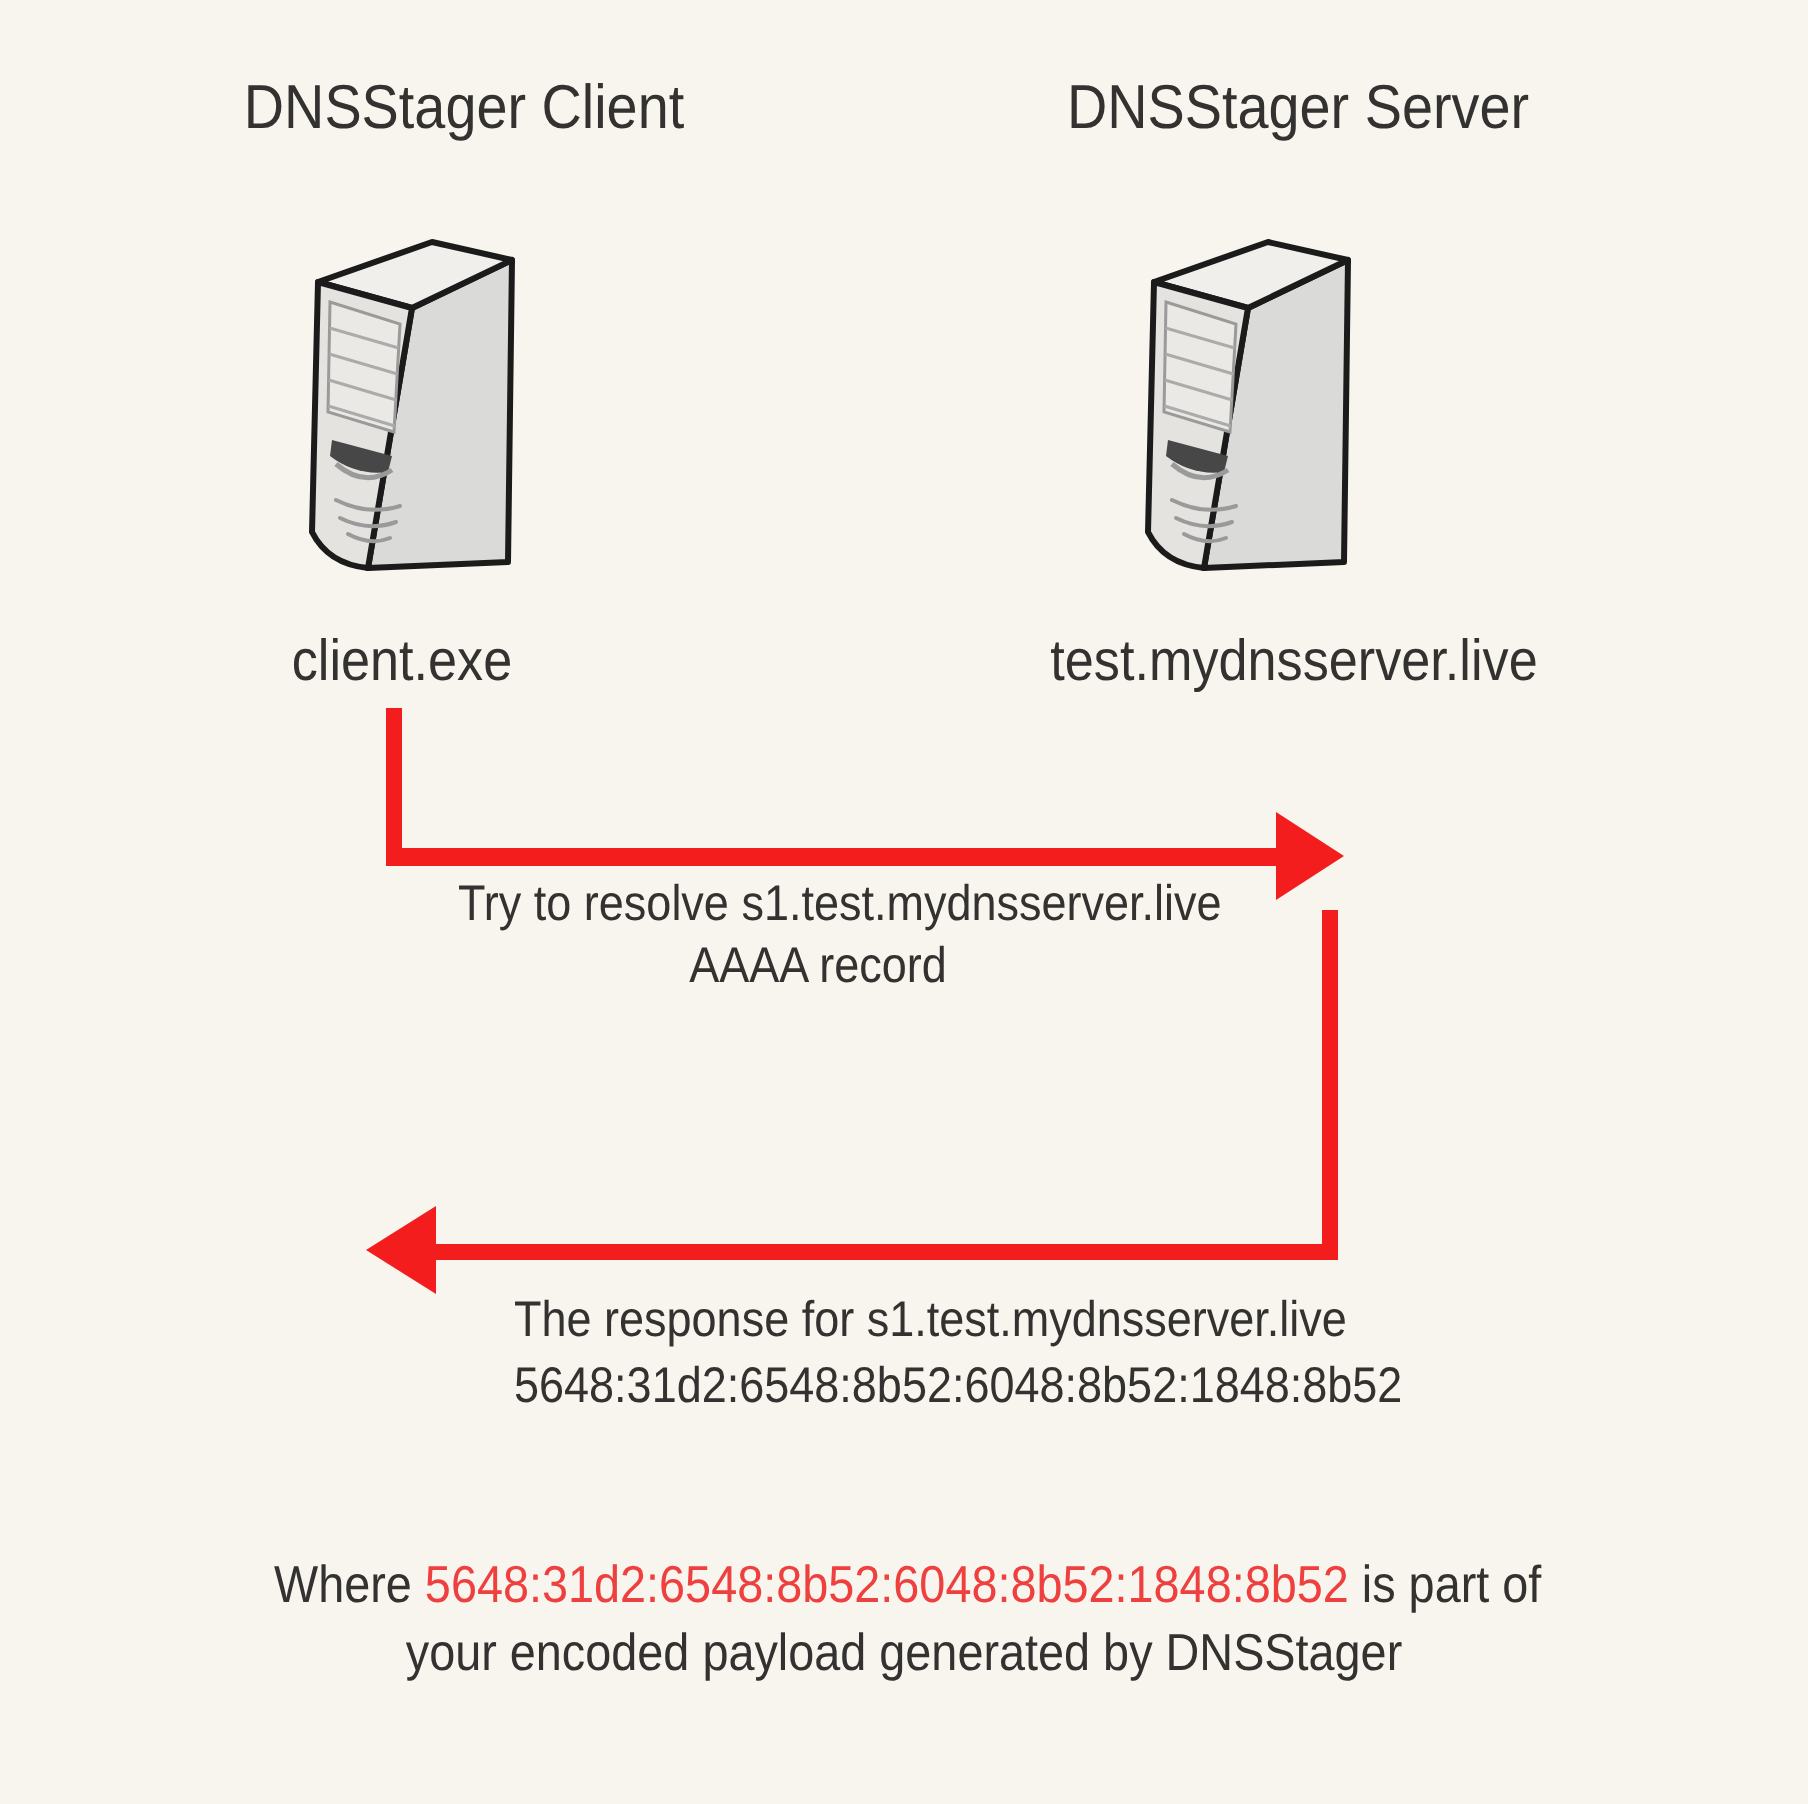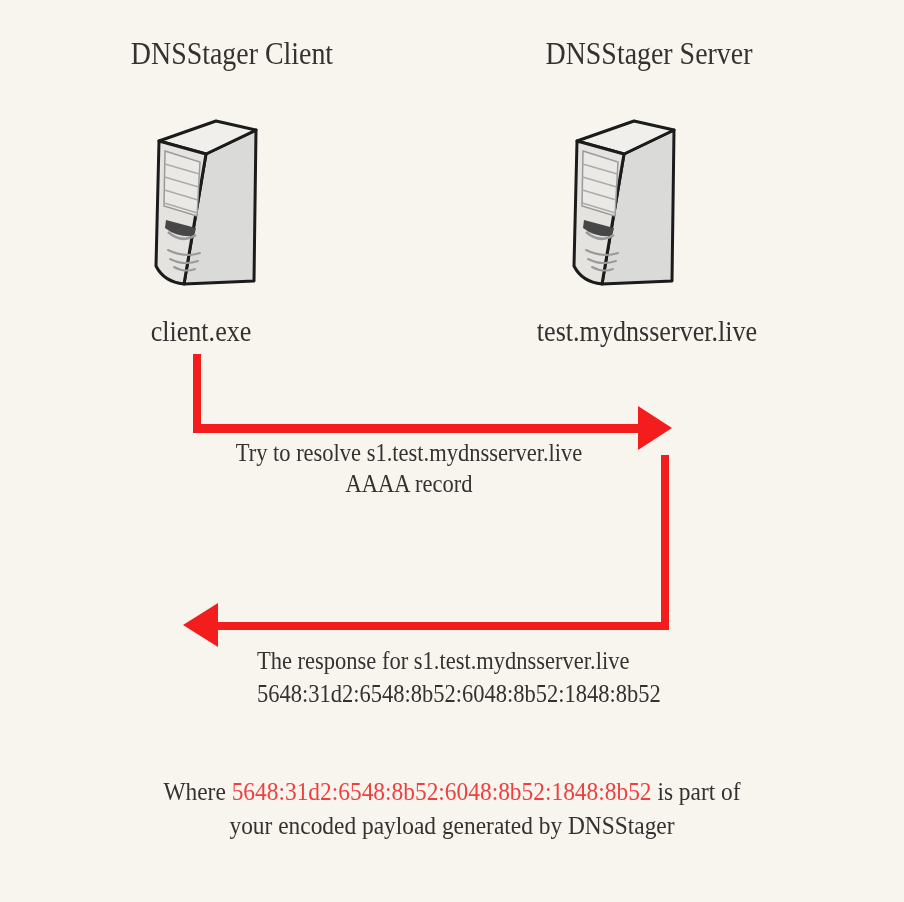--- a/index.html
+++ b/index.html
@@ -8,21 +8,21 @@
     --arrow-red:#f41d1d;
     --payload-red:#ef4040;
   }
   html,body{margin:0;padding:0;}
   body{
     width:904px;height:902px;
     background:var(--bg);
     font-family:"Liberation Sans", sans-serif;
     overflow:hidden;
   }
-  .page{position:relative;width:904px;height:902px;font-family:Liberation Serif, serif;}
+  .page{position:relative;width:904px;height:902px;}
   .txt{
     position:absolute;
     color:var(--ink);
     font-weight:300;
     text-align:center;
     transform:scaleX(0.9);
     transform-origin:50% 50%;
     white-space:nowrap;
   }
   .title{font-size:31px;line-height:38px;width:300px;}

